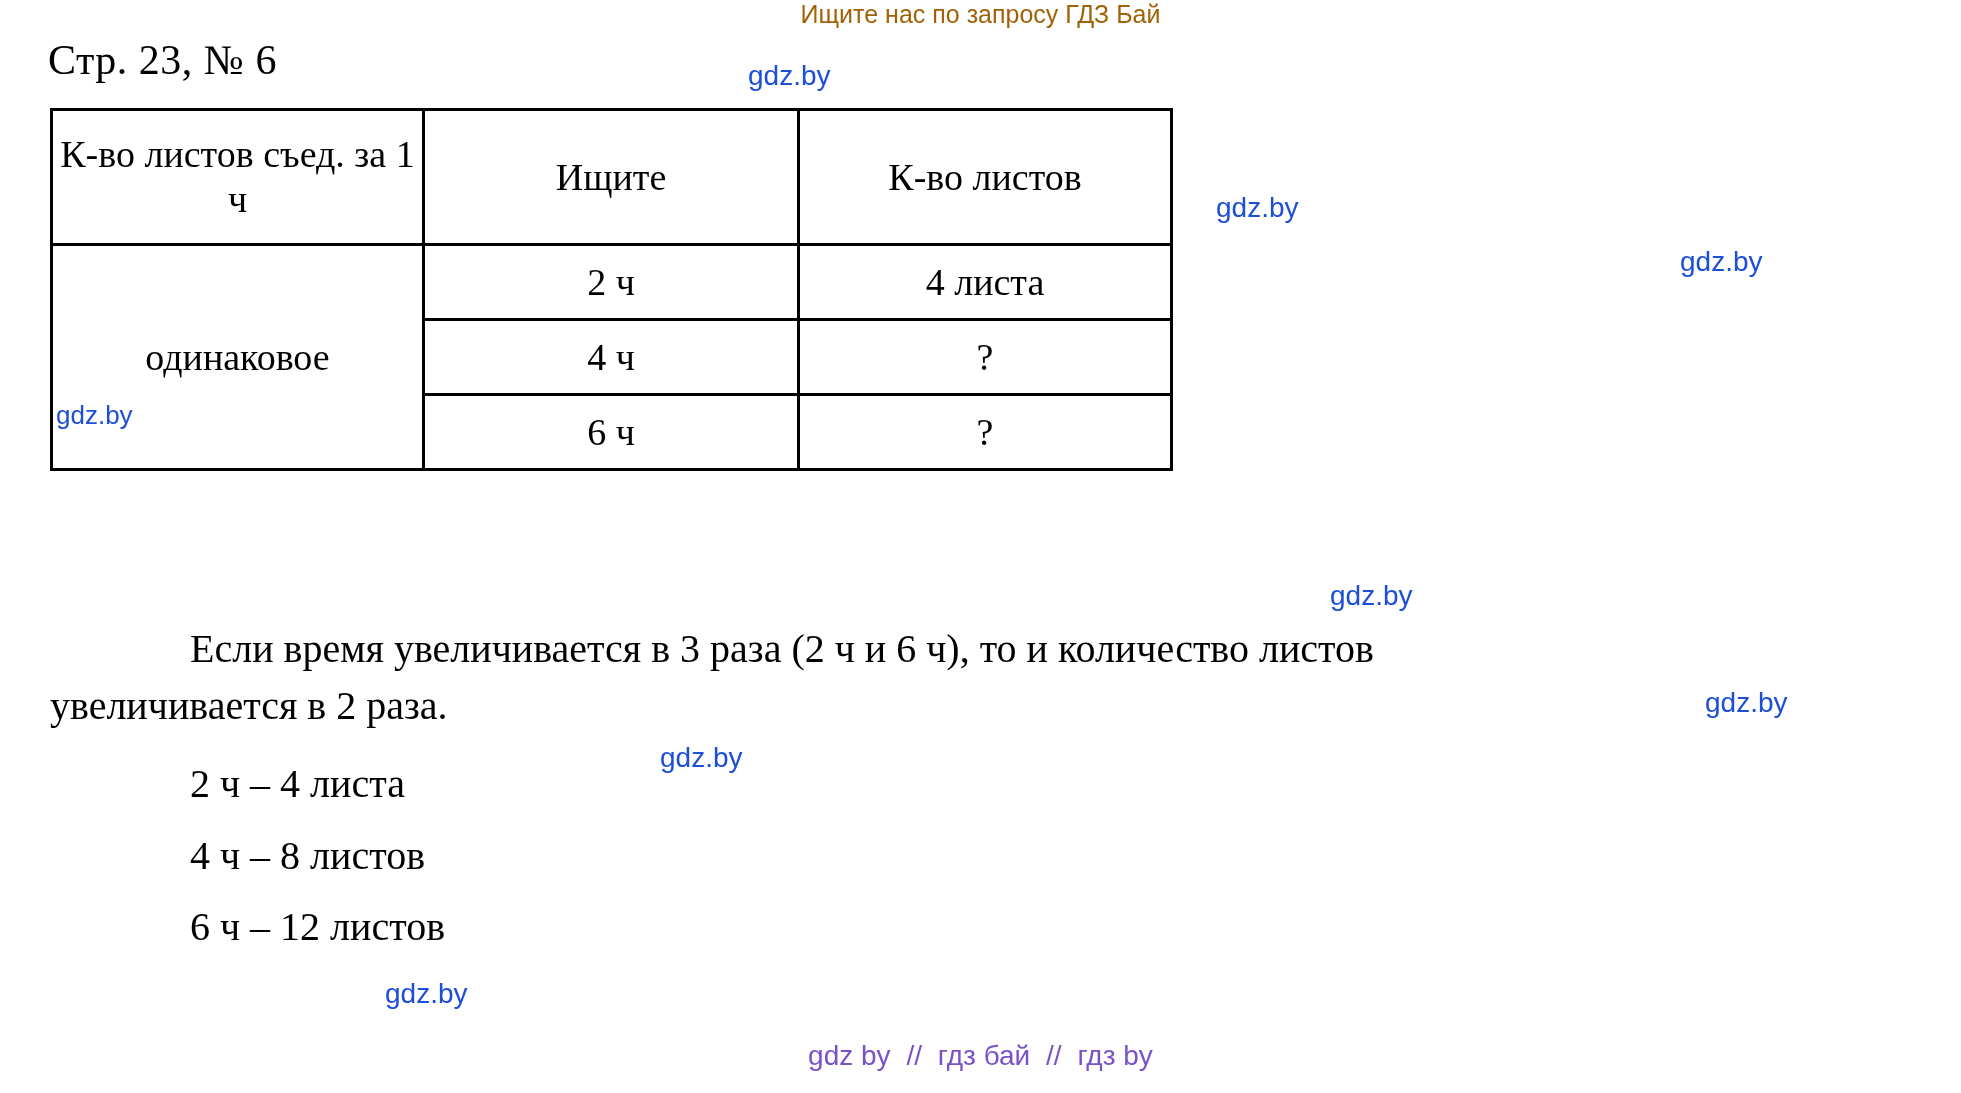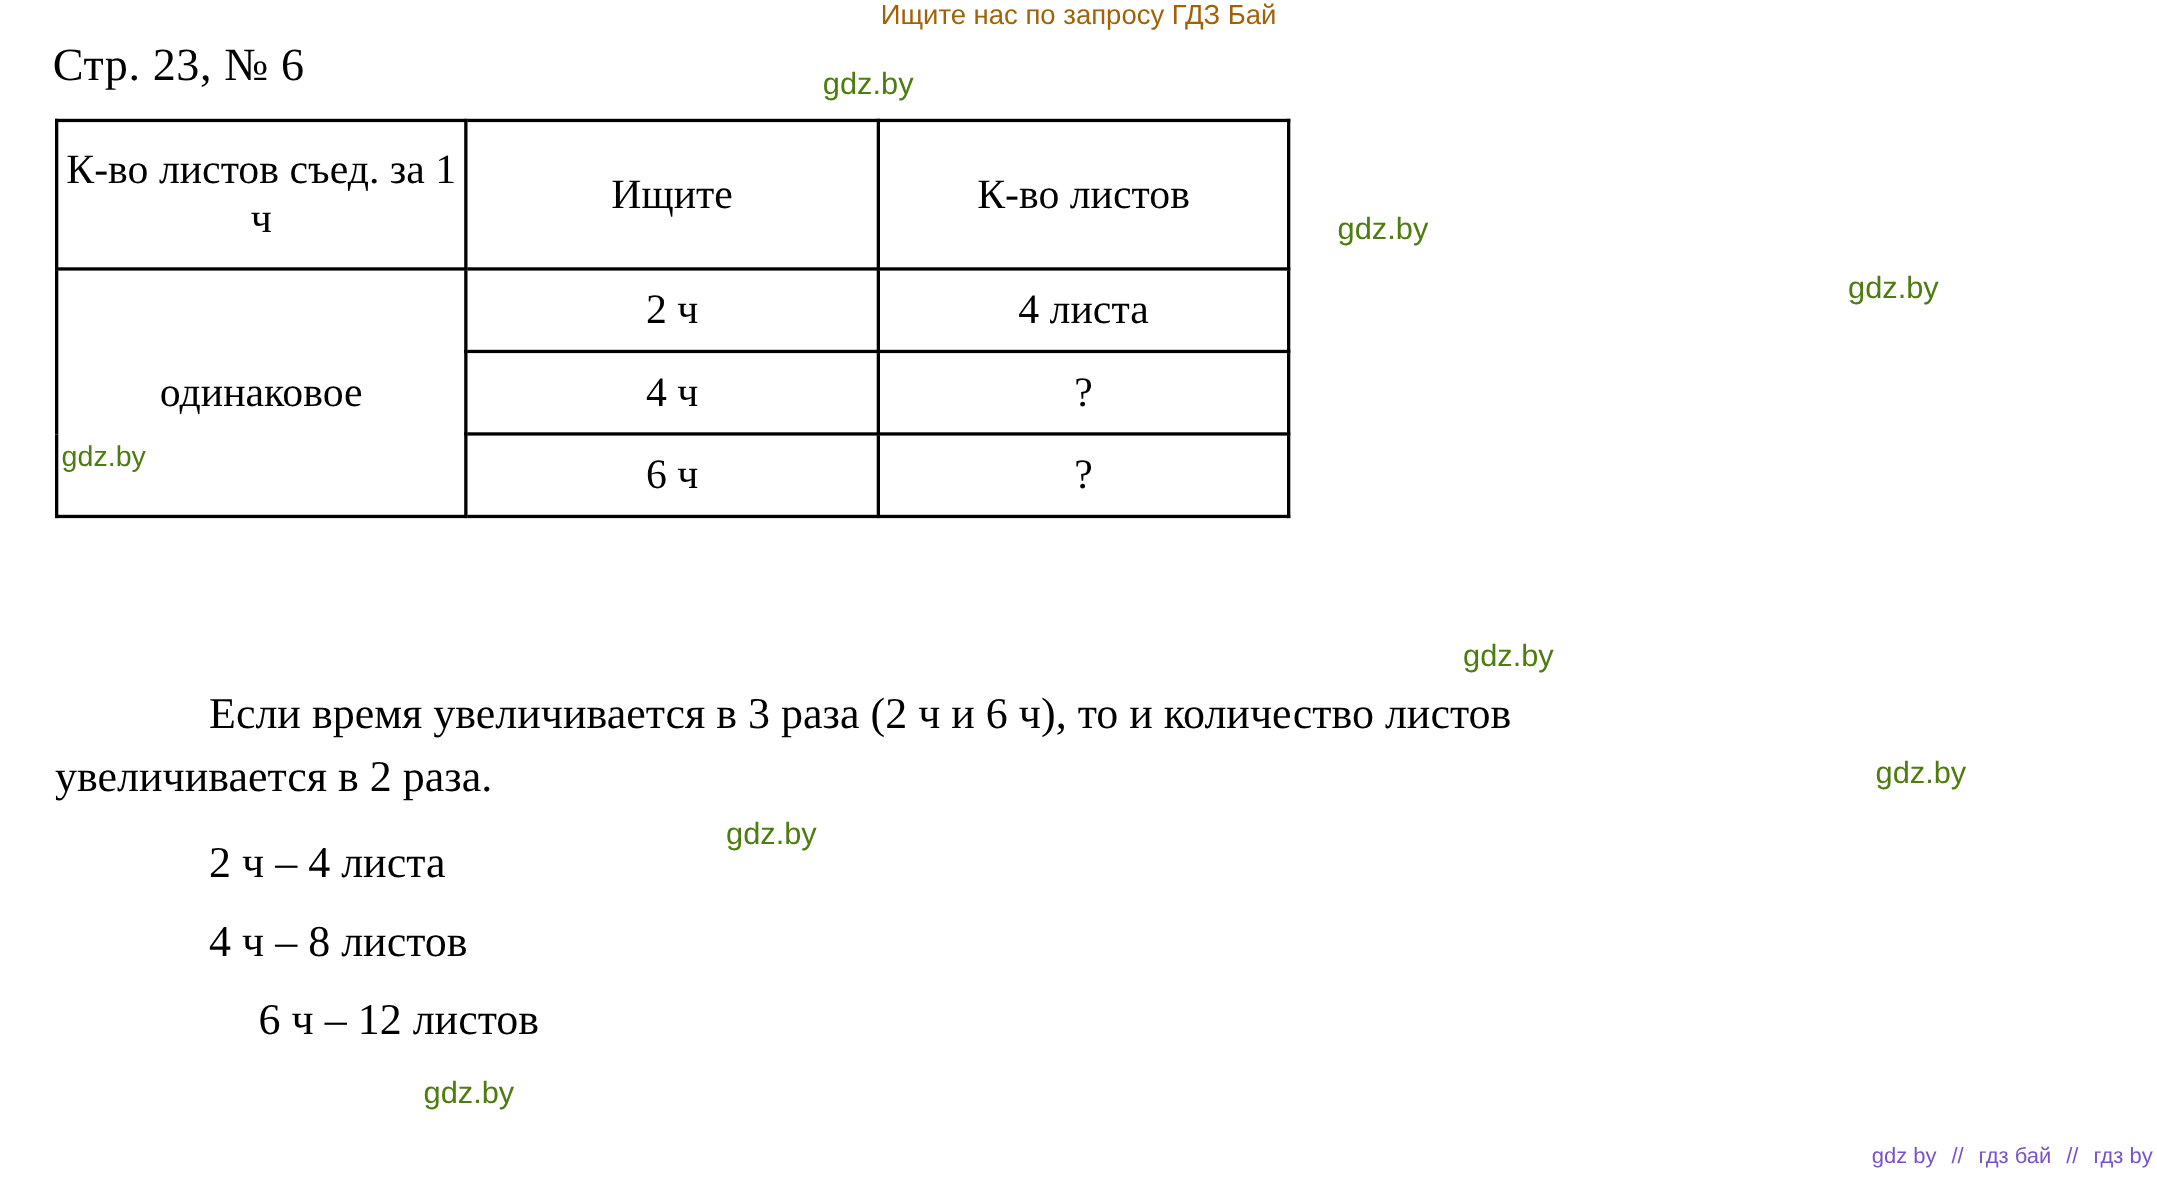--- a/index.html
+++ b/index.html
@@ -26,21 +26,21 @@
     font-family: "Liberation Sans", sans-serif;
     font-size: 25px;
     color: #00c000;
     white-space: nowrap;
   }
 
   
   .watermark {
     position: absolute;
     font-family: "Liberation Sans", sans-serif;
-    color: #4d7c0f;
+    color: #1d4ed8;
     white-space: nowrap;
   }
 
   
   #page-title {
     position: absolute;
     left: 48px;
     top: 36px;
     font-size: 42px;
     font-weight: normal;
@@ -85,31 +85,31 @@
   #para-2 .indent { display: inline-block; width: 140px; }
 
   .ansline {
     position: absolute;
     left: 190px;
     font-size: 40px;
     white-space: nowrap;
   }
   #ans-1 { top: 760px; }
   #ans-2 { top: 832px; }
-  #ans-3 { top: 903px; margin-left: 45px; }
+  #ans-3 { top: 903px; }
 
   
   #footer {
     position: absolute;
     left: 0;
     top: 1040px;
     width: 100%;
-    text-align: right;
+    text-align: center;
     font-family: "Liberation Sans", sans-serif;
-    font-size: 20px;
+    font-size: 28px;
     color: #7a52c8;
     white-space: nowrap;
   }
   #footer span { margin: 0 4px; }
 </style>
 </head>
 <body>
 
 <div id="top-banner" style="color: #a16207;">Ищите нас по запросу ГДЗ Бай</div>
 

